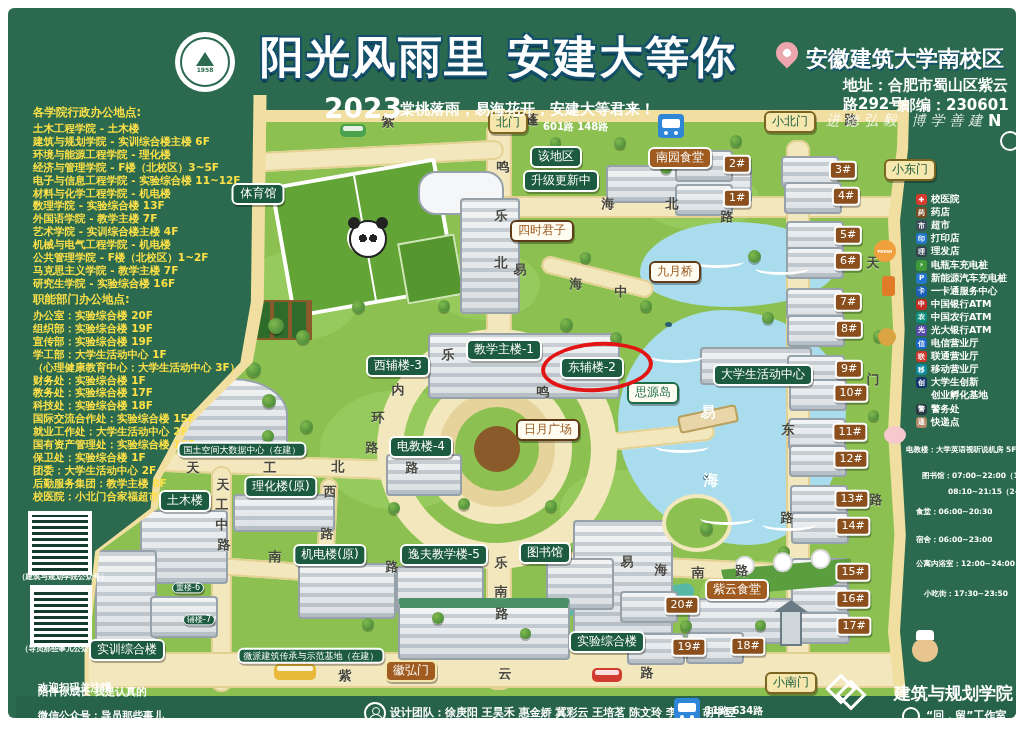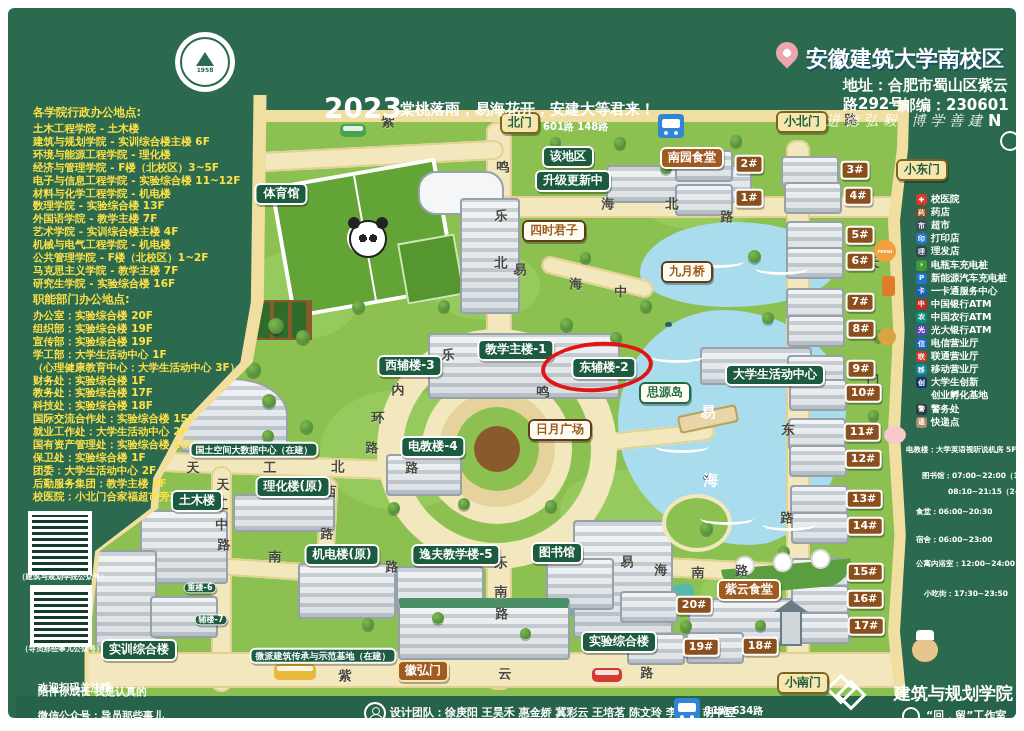--- a/index.html
+++ b/index.html
@@ -25,21 +25,21 @@
   #panda::before,#panda::after{content:"";position:absolute;width:12px;height:12px;background:#222;border-radius:50%;top:-5px;}
   #panda::before{left:-3px;} #panda::after{right:-3px;}
   .bldg{position:absolute;background:linear-gradient(#f2f4f5,#d9dee2),repeating-linear-gradient(0deg,rgba(90,110,125,.25) 0 4px,transparent 4px 10px);background-blend-mode:multiply;border:2px solid #97a1a9;border-radius:4px;z-index:7;}
   .dome{border-radius:50% 50% 8px 8px;}
   .hall{border-top:10px solid #4b8f68;}
   .gymwhite{border-radius:18px;background:#f4f6f7;}
   .tree{position:absolute;border-radius:50%;background:radial-gradient(circle at 35% 35%,#7fb94e,#3c7d33);box-shadow:0 2px 0 rgba(0,0,0,.25);z-index:8;}
   .roadchar{position:absolute;transform:translate(-50%,-50%);font-weight:bold;color:#474740;font-size:13px;z-index:12;text-shadow:0 1px 0 rgba(255,255,255,.4);}
   .lakechar{position:absolute;transform:translate(-50%,-50%);font-weight:bold;color:#fff;font-size:15px;z-index:12;}
   
-  .lbl{position:absolute;transform:translate(-50%,-50%);white-space:nowrap;font-weight:bold;border-radius:6px;padding:2px 6px;font-size:12px;line-height:1.15;box-shadow:1px 2px 0 rgba(0,0,0,.3);z-index:30;margin-left:12px;}
+  .lbl{position:absolute;transform:translate(-50%,-50%);white-space:nowrap;font-weight:normal;border-radius:6px;padding:2px 6px;font-size:12px;line-height:1.15;box-shadow:1px 2px 0 rgba(0,0,0,.3);z-index:30;}
   .k-bldg{background:#1c5b40;color:#fff;border:2px solid #fff;}
   .k-spot{background:#fffdf2;color:#9c5a1e;border:2px solid #5f3c17;}
   .k-island{background:#fffdf2;color:#1c6b45;border:2px solid #1c6b45;}
   .k-food{background:#a05c20;color:#fff;border:2px solid #fff;}
   .k-gate{background:#f5e7ad;color:#1c5b40;border:2px solid #7a641f;z-index:40;}
   .k-gateb{background:#a05c20;color:#fff;border:2px solid #f5e7ad;z-index:40;}
   .k-dorm{background:#8a4f1d;color:#fff;border:2px solid #fff;font-size:11px;padding:1px 4px;border-radius:4px;}
   .sz-s{font-size:9px;padding:1px 4px;text-align:right;}
   .sz-t{font-size:8px;padding:0 3px;border-width:1px;}
   .hl{position:absolute;width:104px;height:42px;border:4px solid #e31414;border-radius:50%;transform:translate(-50%,-50%) rotate(-4deg);z-index:31;}
@@ -234,20 +234,21 @@
         <div class="bldg" style="left: 595px; top: 511px; width: 54px; height: 28px;"></div>
         <div class="bldg" style="left: 588px; top: 469px; width: 54px; height: 28px;"></div>
       </div>
 
   <div id="seal">
     <div class="inner">
       <div class="tri"></div>
       <div class="yr">1958</div>
     </div>
   </div>
+  <div id="title">阳光风雨里 安建大等你</div>
   <div id="year">2023</div>
   <div id="subtitle">棠桃落雨，易海花开，安建大等君来！</div>
   <div id="pin"></div>
   <div id="campus">安徽建筑大学南校区</div>
   <div id="address">地址：合肥市蜀山区紫云路292号</div>
   <div id="postcode">邮编：230601</div>
   <div id="motto">进德弘毅 博学善建</div>
   <div id="compassN">N</div>
   <div id="compassC"></div>
 
@@ -437,21 +438,21 @@
       <div class="lakechar" style="left: 703px; top: 472px;">海</div>
       <div class="panelcream" style="left: 0px; top: 87px; width: 278px; height: 608px; clip-path: polygon(0px 0px, 93% 0px, 92% 34%, 88% 44%, 66% 54%, 60% 59%, 55% 63%, 54% 68%, 33% 75%, 29% 91%, 29% 100%, 0px 100%);"></div>
       <div class="panel" style="left: 0px; top: 87px; width: 264px; height: 608px; clip-path: polygon(0px 0px, 93% 0px, 92% 34%, 88% 44%, 66% 54%, 60% 59%, 55% 63%, 54% 68%, 33% 75%, 29% 91%, 29% 100%, 0px 100%);"></div>
       <div class="panelcream" style="left: 880px; top: 92px; width: 128px; height: 604px; clip-path: polygon(8% 0px, 100% 0px, 100% 100%, 6% 100%, 0px 88%, 5% 72%, 0px 55%, 4% 38%, 0px 20%, 7% 8%);"></div>
       <div class="panel" style="left: 892px; top: 92px; width: 116px; height: 604px; clip-path: polygon(8% 0px, 100% 0px, 100% 100%, 6% 100%, 0px 88%, 5% 72%, 0px 55%, 4% 38%, 0px 20%, 7% 8%);"></div>
       <div class="lbl k-gate" style="left: 500px; top: 115px;">北门</div>
       <div class="lbl k-gate" style="left: 782px; top: 114px;">小北门</div>
       <div class="lbl k-gate" style="left: 902px; top: 162px;">小东门</div>
       <div class="lbl k-gate" style="left: 783px; top: 675px;">小南门</div>
       <div class="lbl k-gateb" style="left: 403px; top: 663px;">徽弘门</div>
-      <div class="lbl k-bldg" style="left: 261px; top: 186px; padding-left: 7px;">体育馆</div>
+      <div class="lbl k-bldg" style="left: 250px; top: 186px; padding-left: 7px;">体育馆</div>
       <div class="lbl k-bldg" style="left: 548px; top: 149px;">该地区</div>
       <div class="lbl k-bldg" style="left: 553px; top: 173px;">升级更新中</div>
       <div class="lbl k-bldg" style="left: 496px; top: 342px;">教学主楼-1</div>
       <div class="lbl k-bldg" style="left: 390px; top: 358px;">西辅楼-3</div>
       <div class="lbl k-bldg" style="left: 584px; top: 360px;">东辅楼-2</div>
       <div class="hl" style="left: 589px; top: 359px;"></div>
       <div class="lbl k-bldg" style="left: 755px; top: 367px;">大学生活动中心</div>
       <div class="lbl k-bldg" style="left: 413px; top: 439px;">电教楼-4</div>
       <div class="lbl k-bldg sz-s" style="left: 234px; top: 442px;">国土空间大数据中心（在建）</div>
       <div class="lbl k-bldg" style="left: 177px; top: 493px;">土木楼</div>

